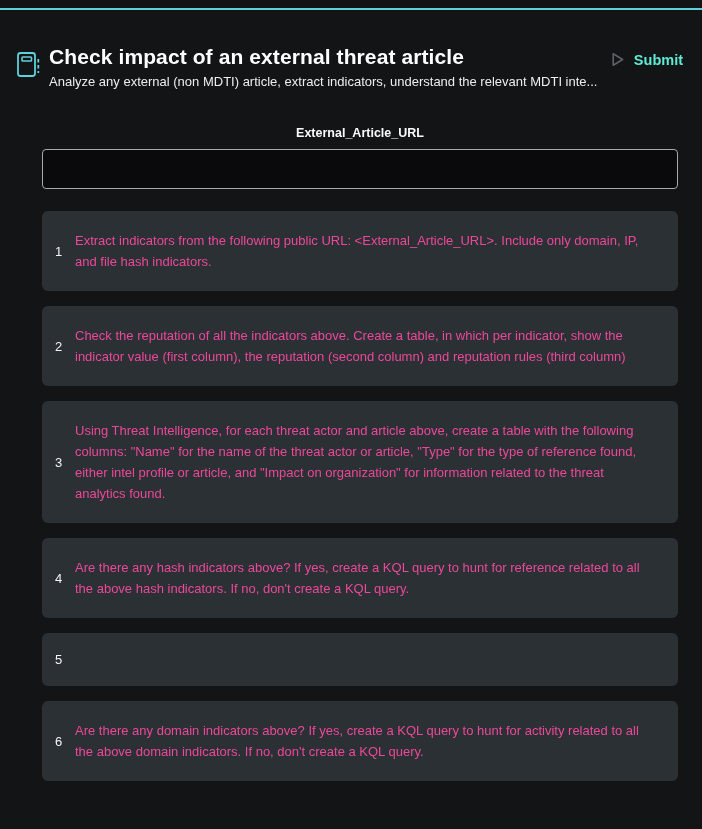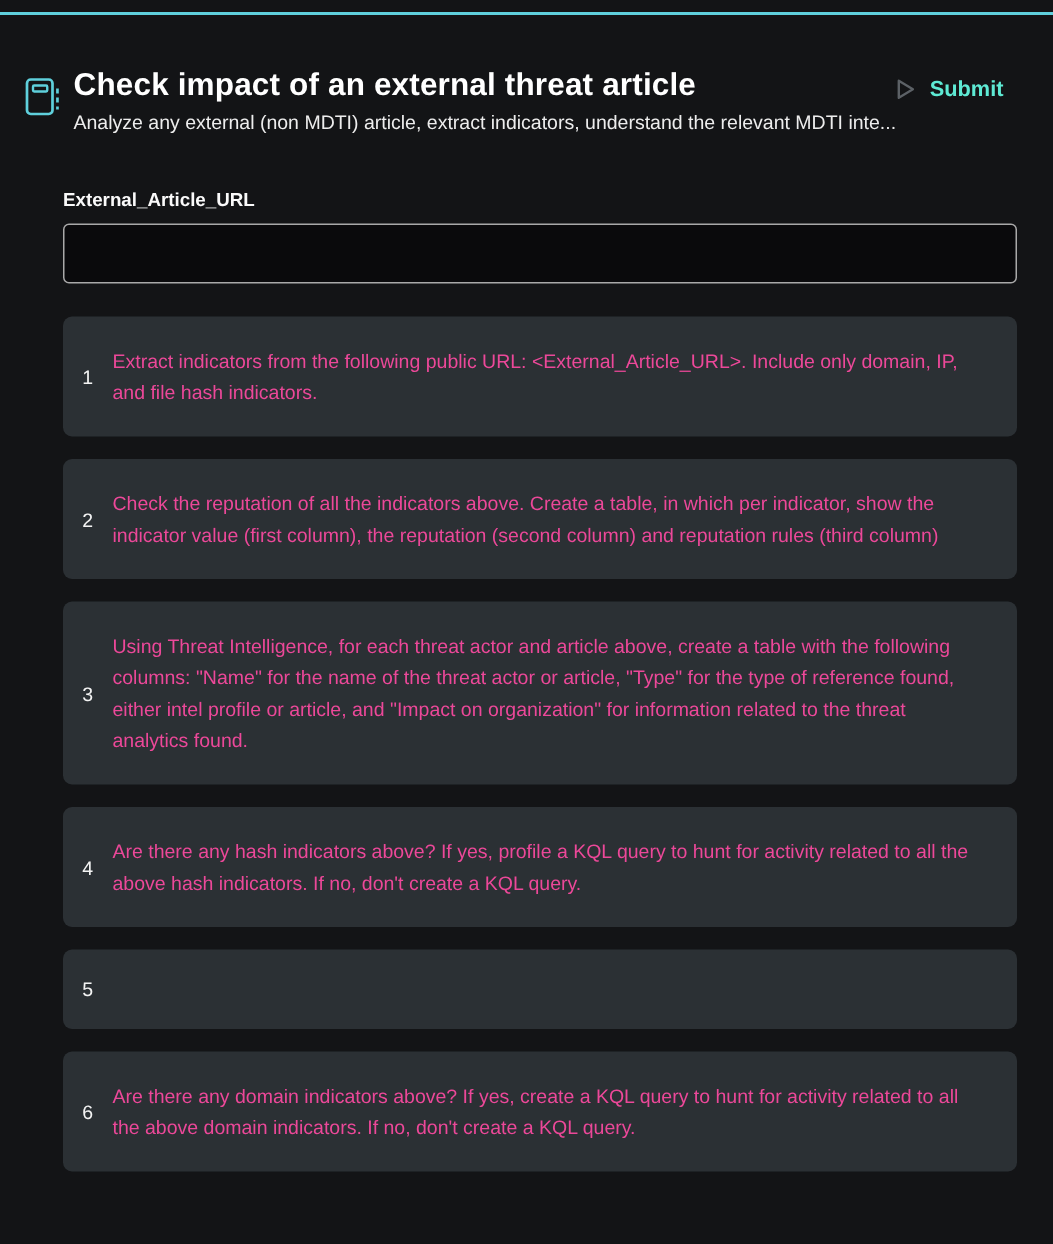--- a/index.html
+++ b/index.html
@@ -13,21 +13,21 @@
   }
   .accent-line {
     margin-top:8px;
     height:2px;
     background:#5fd0dc;
   }
   
   .header {
     display:flex;
     align-items:flex-start;
-    padding:34px 33px 0 16px;
+    padding:34px 19px 0 16px;
   }
   .pb-icon { margin-top:7px; flex:0 0 auto; }
   .header-titles { flex:1 1 auto; margin-left:9px; min-width:0; }
   .page-title {
     color:#ffffff;
     font-size:21px;
     font-weight:700;
     line-height:26px;
     letter-spacing:.1px;
   }
@@ -54,20 +54,21 @@
   }
   
   .main { padding:0 24px 0 42px; }
   .field { margin-top:37px; }
   .field-label {
     display:block;
     color:#fafafa;
     font-size:12.5px;
     font-weight:700;
     margin-bottom:9px;
+    text-align:center;
   }
   .field-input {
     width:100%;
     height:40px;
     background:#0a0a0c;
     border:1px solid #a9a9a9;
     border-radius:4px;
     color:#ffffff;
     font-family:"Liberation Sans", sans-serif;
     font-size:13px;
@@ -141,21 +142,21 @@
       <div class="step-card">
         <div class="step-num">2</div>
         <div class="step-text">Check the reputation of all the indicators above. Create a table, in which per indicator, show the indicator value (first column), the reputation (second column) and reputation rules (third column)</div>
       </div>
       <div class="step-card">
         <div class="step-num">3</div>
         <div class="step-text">Using Threat Intelligence, for each threat actor and article above, create a table with the following columns: "Name" for the name of the threat actor or article, "Type" for the type of reference found, either intel profile or article, and "Impact on organization" for information related to the threat analytics found.</div>
       </div>
       <div class="step-card">
         <div class="step-num">4</div>
-        <div class="step-text">Are there any hash indicators above? If yes, profile a KQL query to hunt for activity related to all the above hash indicators. If no, don't create a KQL query.</div>
+        <div class="step-text">Are there any hash indicators above? If yes, create a KQL query to hunt for reference related to all the above hash indicators. If no, don't create a KQL query.</div>
       </div>
       <div class="step-card">
         <div class="step-num">5</div>
       </div>
       <div class="step-card">
         <div class="step-num">6</div>
         <div class="step-text">Are there any domain indicators above? If yes, create a KQL query to hunt for activity related to all the above domain indicators. If no, don't create a KQL query.</div>
       </div>
     </div>
   </div>

